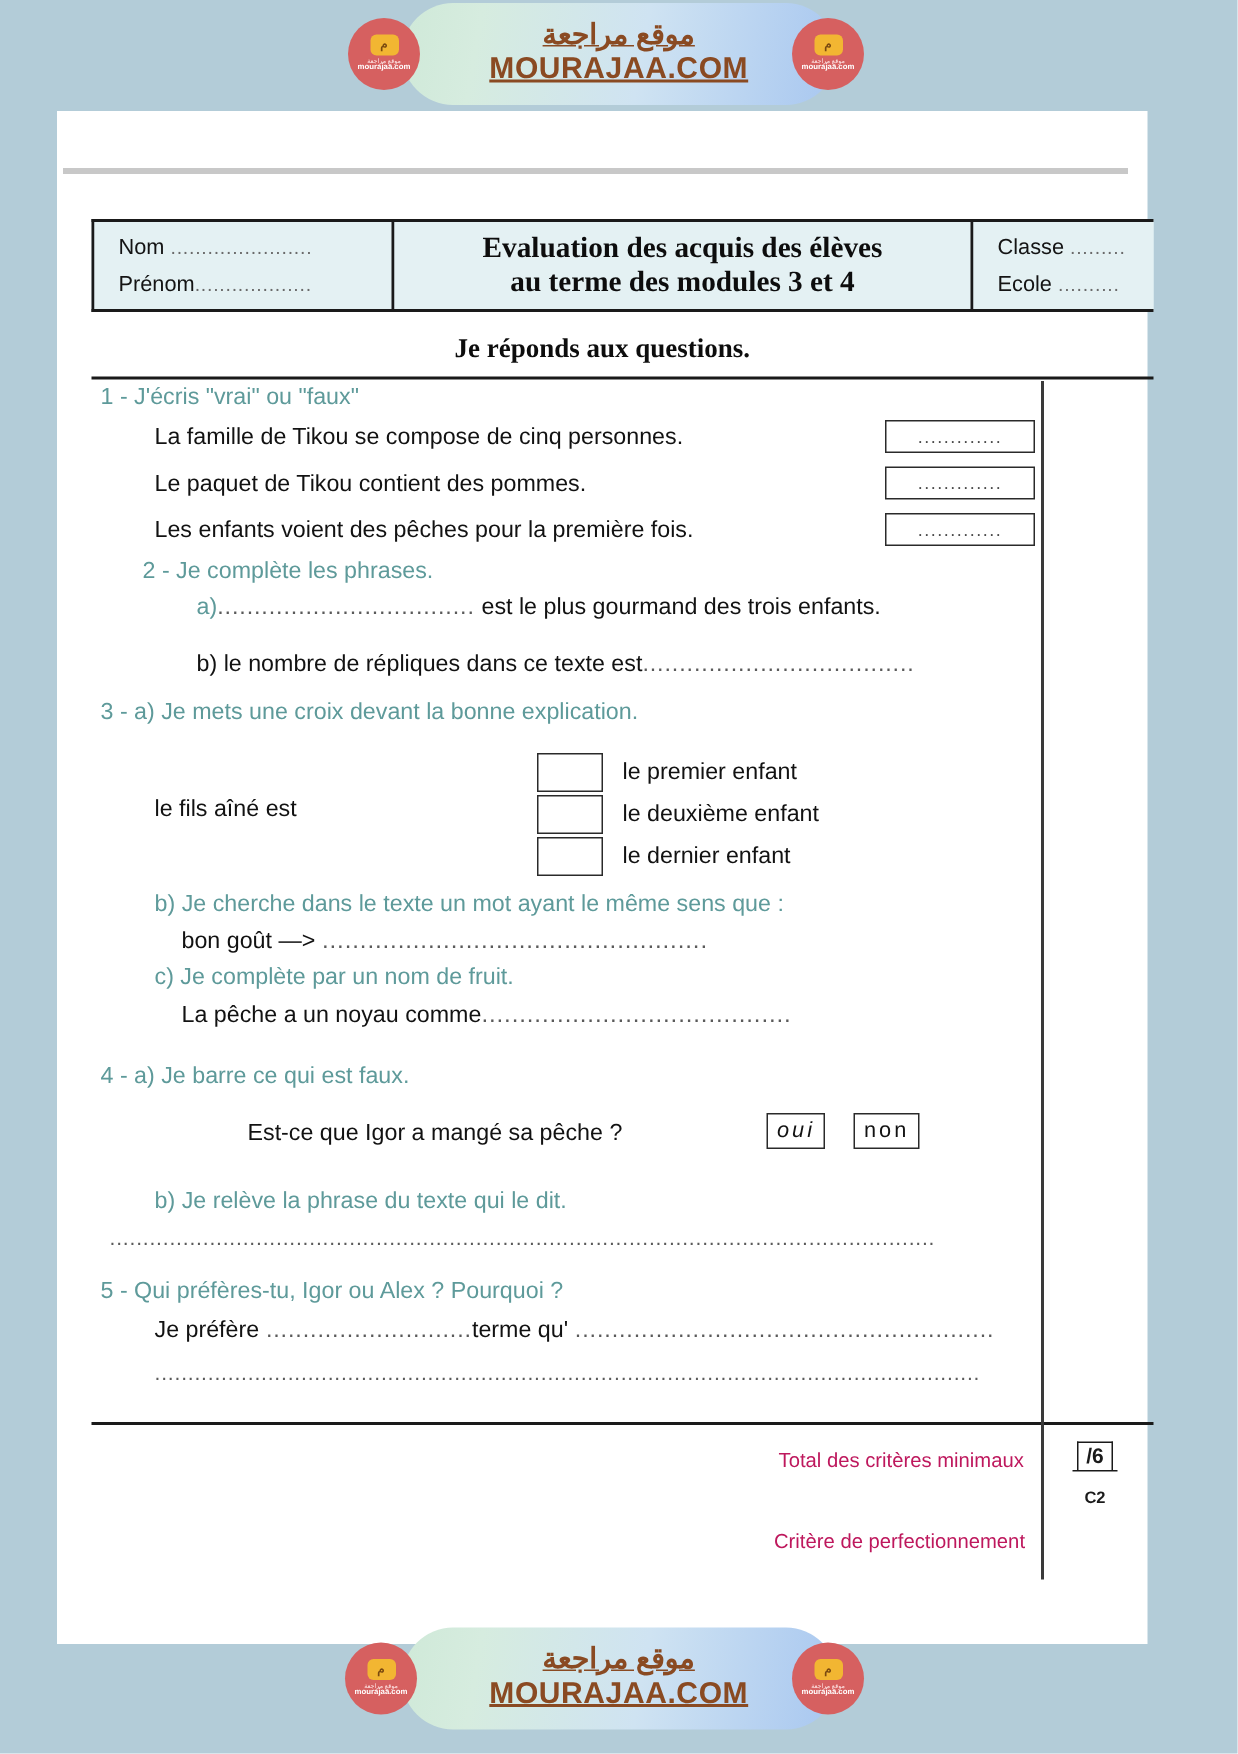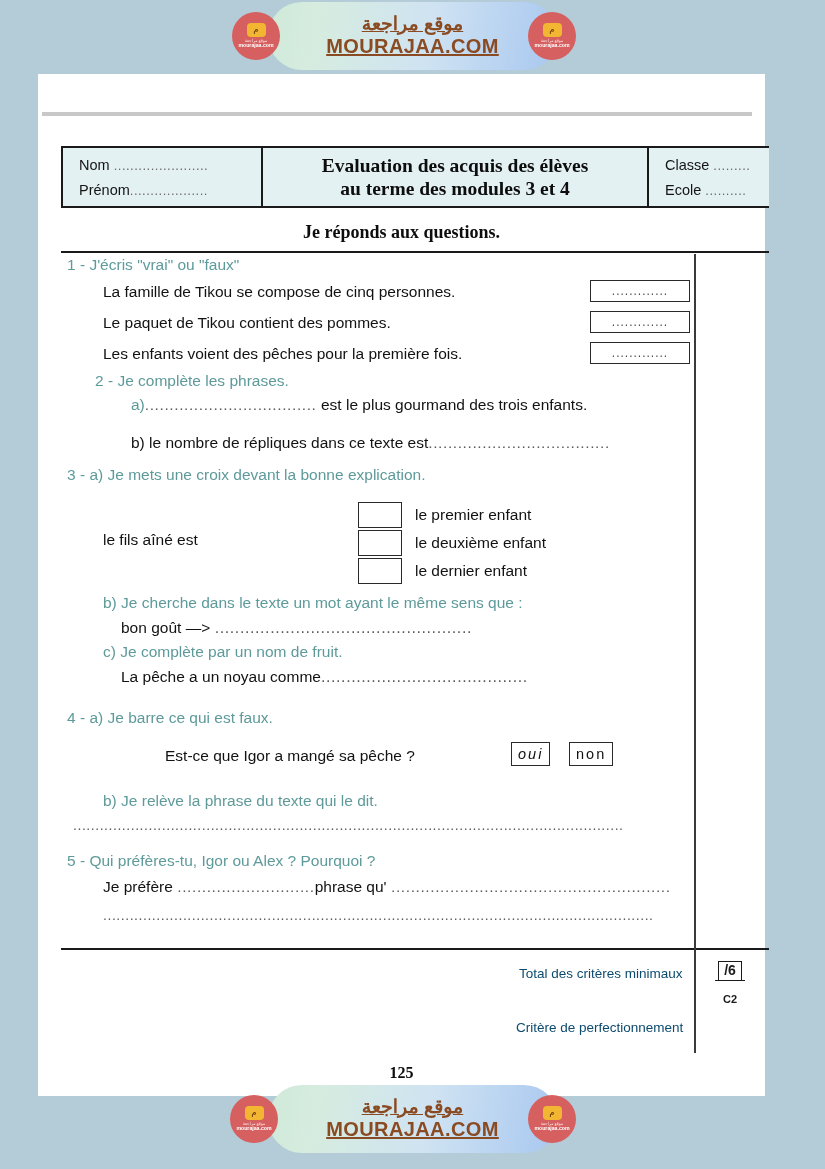--- a/index.html
+++ b/index.html
@@ -305,21 +305,21 @@
     position: absolute;
     left: 633px;
     top: 0;
     width: 1.6px;
     height: 105px;
     background: #3a3a3a;
   }
   .footer-label {
     position: absolute;
     font-size: 13.5px;
-    color: #0c4a6e;
+    color: #be185d;
     font-weight: 500;
     white-space: nowrap;
   }
   #score-mark {
     position: absolute;
     left: 648px;
     top: 13px;
     width: 42px;
     text-align: center;
   }
@@ -482,39 +482,38 @@
       <div class="dotted-rule" style="left:6px; top:108px; width:620px;">............................................................................................................................</div>
     </div>
 
     <div class="qblock" style="left:6px; top:598px;">
       <div class="q-prompt">
         <span class="q-num">5 -</span>
         <span>Qui préfères-tu, Igor ou Alex ? Pourquoi ?</span>
       </div>
       <div style="position:absolute; left:36px; top:26px; white-space:nowrap;">
         <span class="q-black">Je préfère</span>
-        <span class="dots q-black">............................</span><span class="q-black">phrase qu'</span>
+        <span class="dots q-black">............................</span><span class="q-black">terme qu'</span>
         <span class="dots q-black">.........................................................</span>
       </div>
       <div class="dotted-rule" style="left:36px; top:55px; width:590px;">............................................................................................................................</div>
     </div>
   </div>
 
   <div id="footer-rule"></div>
   <div id="footer-area">
     <div id="footer-divider"></div>
     <div class="footer-label" style="left:458px; top:18px;">Total des critères minimaux</div>
     <div class="footer-label" style="left:455px; top:72px;">Critère de perfectionnement</div>
     <div id="score-mark">
       <span id="score-frac">/6</span>
       <span id="score-c2">C2</span>
     </div>
   </div>
 
-  <div id="page-number">125</div>
 </div>
 
 <div class="banner" id="banner-bottom">
   <div class="logo-circle" id="logo-left" style="left:230px;">
     <div class="logo-badge">م</div>
     <div class="logo-ar">موقع مراجعة</div>
     <div class="logo-url">mourajaa.com</div>
   </div>
   <div class="banner-pill">
     <div class="banner-ar">موقع مراجعة</div>

